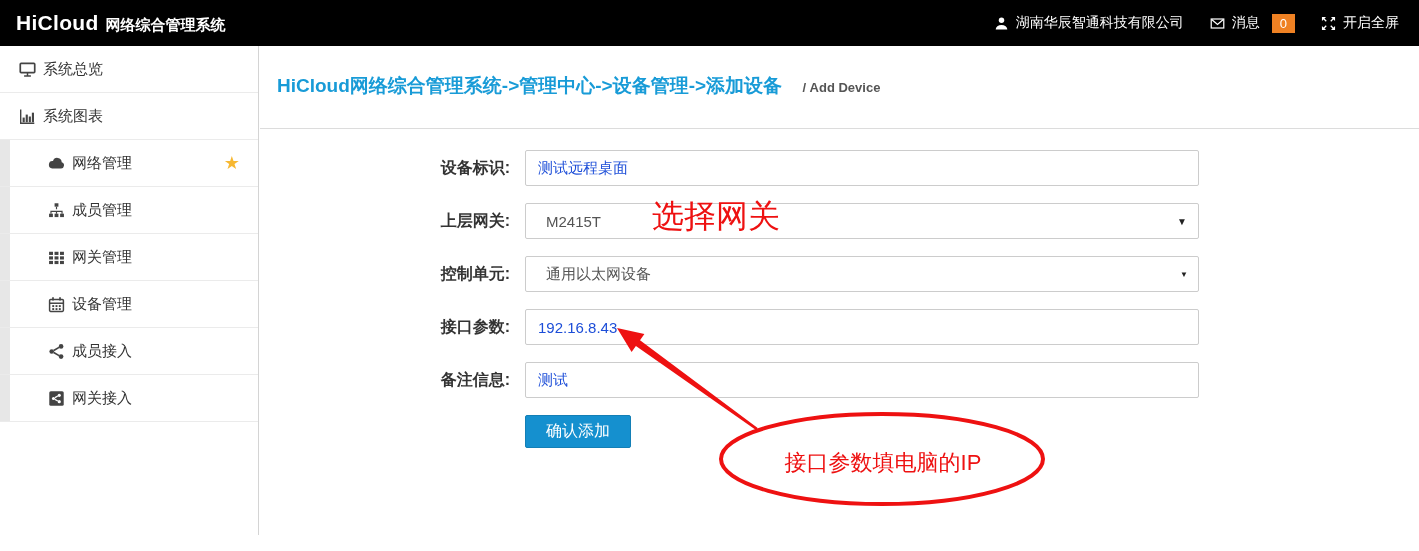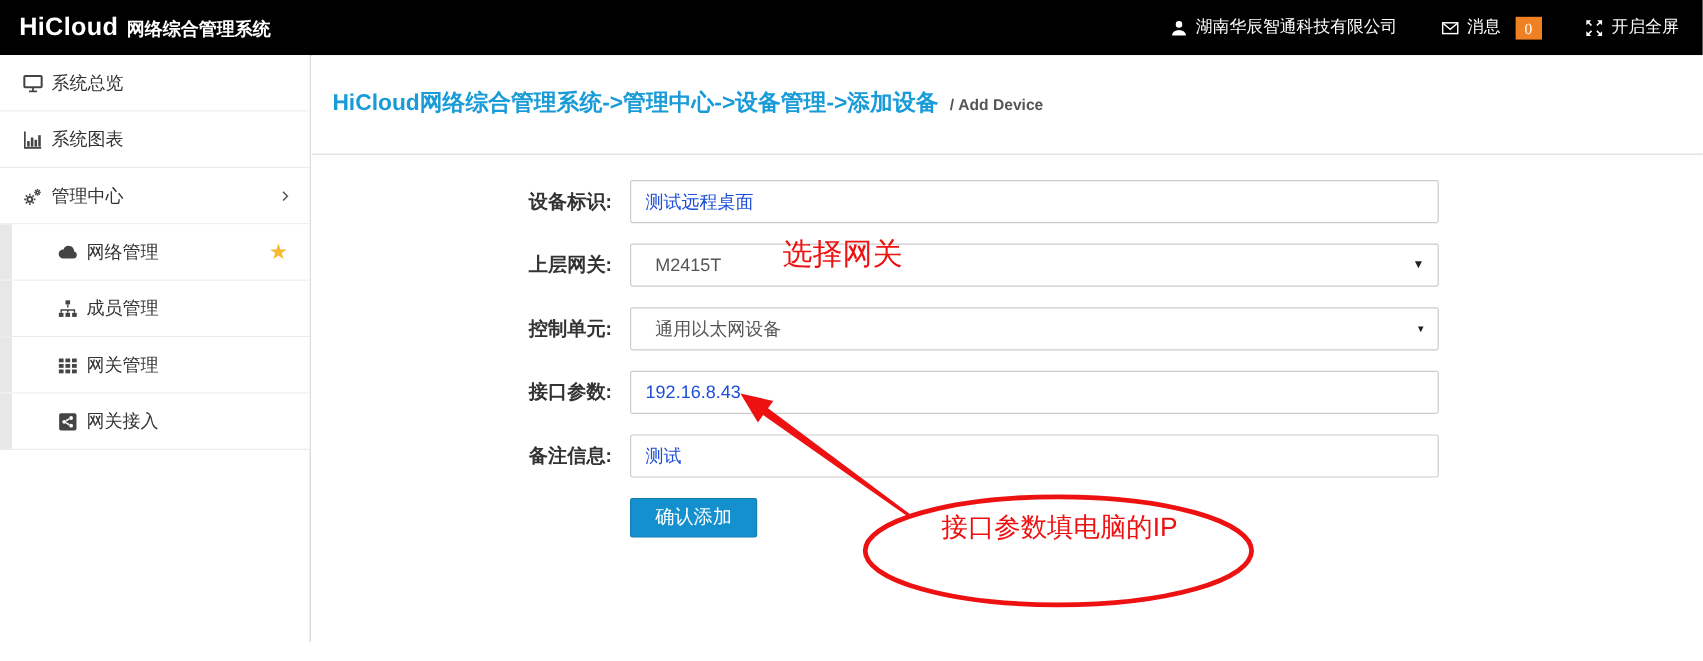--- a/index.html
+++ b/index.html
@@ -10,21 +10,21 @@
   }
   
   .topbar{
     height:46px;background:#000000;color:#fff;
     display:flex;align-items:center;justify-content:space-between;
     padding:0 20px 0 16px;box-sizing:border-box;
   }
   .brand{display:flex;align-items:baseline;gap:7px;cursor:pointer;}
   .brand-bold{font-size:21px;font-weight:bold;letter-spacing:.3px;}
   .brand-rest{font-size:15px;font-weight:bold;}
-  .topbar-right{display:flex;align-items:center;gap:36px;font-size:14px;font-family:Liberation Serif, serif;}
+  .topbar-right{display:flex;align-items:center;gap:26px;font-size:14px;}
   .tgroup{display:flex;align-items:center;gap:7px;cursor:pointer;white-space:nowrap;}
   .ticon{width:15px;height:15px;display:inline-flex;color:#fff;}
   .ticon svg{width:100%;height:100%;}
   .badge{background:#ef8123;color:#fff;font-size:13px;padding:2px 8px;margin-left:5px;line-height:15px;}
   
   .sidebar{
     position:absolute;top:46px;left:0;bottom:16px;width:259px;background:#fff;
     border-right:1px solid #d4d4d4;box-sizing:border-box;
   }
   .nav-item{
@@ -35,21 +35,21 @@
   .nav-item .ico{width:17px;height:17px;color:#444;flex:0 0 auto;display:inline-flex;}
   .nav-item .ico svg{width:100%;height:100%;}
   .nav-item.lvl2{padding-left:48px;}
   .nav-item.lvl2::before{content:"";position:absolute;left:0;top:0;bottom:0;width:10px;background:#e7e7e7;}
   .chev{position:absolute;right:14px;width:13px;height:13px;color:#555;display:inline-flex;}
   .chev svg{width:100%;height:100%;}
   .fav-star{position:absolute;right:18px;font-size:18px;color:#f7b832;line-height:1;}
   
   .main{position:absolute;left:260px;top:46px;right:0;bottom:0;background:#fff;}
   .breadcrumb{padding:27px 0 0 17px;font-size:19px;font-weight:bold;color:#189bd7;}
-  .breadcrumb .suffix{font-size:13px;color:#555;margin-left:4px;font-weight:bold;}
+  .breadcrumb .suffix{font-size:13px;color:#555;margin-left:15px;font-weight:bold;}
   .divider{margin:29px 0 0 0;border:0;border-top:1px solid #dcdcdc;}
   .form{margin:21px 0 0 143px;}
   .frow{display:flex;align-items:center;margin-bottom:17px;}
   .flabel{width:107px;text-align:right;font-size:16px;font-weight:bold;color:#333;margin-right:15px;flex:0 0 auto;}
   .ffield{position:relative;width:674px;height:36px;box-sizing:border-box;}
   .finput{
     width:100%;height:100%;box-sizing:border-box;border:1px solid #ccc;border-radius:2px;
     padding:0 12px;font-size:15px;color:#1d4ed8;font-family:inherit;outline:none;background:#fff;
   }
   .fselect{
@@ -58,22 +58,22 @@
     background:#fff;cursor:pointer;
   }
   .fselect .caret{position:absolute;right:12px;top:50%;transform:translateY(-50%);font-size:10px;color:#222;}
   .fselect.small-caret .caret{font-size:8px;right:11px;}
   .btn-row{margin-left:122px;}
   .submit-btn{
     height:33px;padding:0 20px;background:#1590cf;border:1px solid #137fb6;border-radius:2px;
     color:#fff;font-size:16px;cursor:pointer;font-family:inherit;
   }
   
-  .note-gateway{position:absolute;left:652px;top:195px;font-size:25px;color:#ee1111;z-index:40;white-space:nowrap;}
-  .note-ellipse{position:absolute;left:722px;top:425px;width:322px;text-align:center;font-size:22px;color:#ee1111;z-index:40;}
+  .note-gateway{position:absolute;left:652px;top:195px;font-size:32px;color:#ee1111;z-index:40;white-space:nowrap;}
+  .note-ellipse{position:absolute;left:722px;top:448px;width:322px;text-align:center;font-size:22px;color:#ee1111;z-index:40;}
   .overlay{position:absolute;left:0;top:0;width:1419px;height:551px;z-index:30;pointer-events:none;}
 </style>
 </head>
 <body>
 
 <div class="topbar">
   <div class="brand">
     <span class="brand-bold">HiCloud</span>
     <span class="brand-rest">网络综合管理系统</span>
   </div>
@@ -127,36 +127,20 @@
           <path d="M1.6 1.5v12.8h12.8" fill="none" stroke="currentColor" stroke-width="1.3"></path>
           <rect x="3.4" y="9" width="2" height="4.4" fill="currentColor"></rect>
           <rect x="6.3" y="6.2" width="2" height="7.2" fill="currentColor"></rect>
           <rect x="9.2" y="8" width="2" height="5.4" fill="currentColor"></rect>
           <rect x="12.1" y="4.4" width="2" height="9" fill="currentColor"></rect>
         </svg>
     </span>
     <span>系统图表</span>
   </div>
 
-  <div class="nav-item">
-    <span class="ico">
-      <svg viewBox="0 0 16 16" stroke="currentColor" fill="none">
-          <circle cx="5.5" cy="10.5" r="1.9" stroke-width="1.5"></circle>
-          <path stroke-width="1.3" d="M8.5 10.5h1.4M5.5 7.5V6.1M5.5 13.5v1.4M2.5 10.5H1.1M7.6 8.4l1-1M3.4 12.6l-1 1M7.6 12.6l1 1M3.4 8.4l-1-1"></path>
-          <circle cx="11.5" cy="5" r="1.1" stroke-width="1.3"></circle>
-          <path stroke-width="1.1" d="M13.1 5h1M11.5 3.4v-1M11.5 6.6v1M9.9 5h-1M12.6 3.9l.7-.7M10.4 6.1l-.7.7M12.6 6.1l.7.7M10.4 3.9l-.7-.7"></path>
-        </svg>
-    </span>
-    <span>管理中心</span>
-    <span class="chev">
-      <svg viewBox="0 0 16 16" fill="none" stroke="currentColor" stroke-width="1.5">
-          <path d="M6 3.5L10.5 8 6 12.5"></path>
-        </svg>
-    </span>
-  </div>
 
   <div class="nav-item lvl2">
     <span class="ico">
       <svg viewBox="0 0 16 16">
           <path d="M4 12.6h8.3a2.9 2.9 0 0 0 .6-5.7A4.2 4.2 0 0 0 4.7 5.6 3.5 3.5 0 0 0 4 12.6z" fill="currentColor"></path>
         </svg>
     </span>
     <span>网络管理</span>
     <span class="fav-star">★</span>
   </div>
@@ -186,23 +170,52 @@
           <rect x="6.15" y="6.9" width="3.7" height="3"></rect>
           <rect x="11.3" y="6.9" width="3.7" height="3"></rect>
           <rect x="1" y="11.2" width="3.7" height="3"></rect>
           <rect x="6.15" y="11.2" width="3.7" height="3"></rect>
           <rect x="11.3" y="11.2" width="3.7" height="3"></rect>
         </svg>
     </span>
     <span>网关管理</span>
   </div>
 
-
-
-
+  <div class="nav-item lvl2">
+    <span class="ico">
+      <svg viewBox="0 0 16 16">
+          <rect x="1.5" y="3.2" width="13" height="11.3" rx="1" fill="none" stroke="currentColor" stroke-width="1.4"></rect>
+          <path d="M1.5 6.8h13" stroke="currentColor" stroke-width="1.4"></path>
+          <path d="M4.7 1.2v3M11.3 1.2v3" stroke="currentColor" stroke-width="1.6"></path>
+          <g fill="currentColor">
+            <rect x="4" y="8.6" width="1.8" height="1.8"></rect>
+            <rect x="7.1" y="8.6" width="1.8" height="1.8"></rect>
+            <rect x="10.2" y="8.6" width="1.8" height="1.8"></rect>
+            <rect x="4" y="11.4" width="1.8" height="1.8"></rect>
+            <rect x="7.1" y="11.4" width="1.8" height="1.8"></rect>
+            <rect x="10.2" y="11.4" width="1.8" height="1.8"></rect>
+          </g>
+        </svg>
+    </span>
+    <span>设备管理</span>
+  </div>
+
+
+
+  <div class="nav-item lvl2">
+    <span class="ico">
+      <svg viewBox="0 0 16 16">
+          <circle cx="12.3" cy="3.2" r="2.2" fill="currentColor"></circle>
+          <circle cx="3.5" cy="8" r="2.2" fill="currentColor"></circle>
+          <circle cx="12.3" cy="12.8" r="2.2" fill="currentColor"></circle>
+          <path d="M5.4 7.1l5-3M5.4 8.9l5 3" stroke="currentColor" stroke-width="1.6"></path>
+        </svg>
+    </span>
+    <span>成员接入</span>
+  </div>
 
   <div class="nav-item lvl2">
     <span class="ico">
       <svg viewBox="0 0 16 16">
           <rect x="1.2" y="1.2" width="13.6" height="13.6" rx="1.5" fill="currentColor"></rect>
           <circle cx="10.6" cy="5" r="1.5" fill="#fff"></circle>
           <circle cx="5.2" cy="8" r="1.5" fill="#fff"></circle>
           <circle cx="10.6" cy="11" r="1.5" fill="#fff"></circle>
           <path d="M6.6 7.2l2.6-1.5M6.6 8.8l2.6 1.5" stroke="#fff" stroke-width="1.2"></path>
         </svg>

